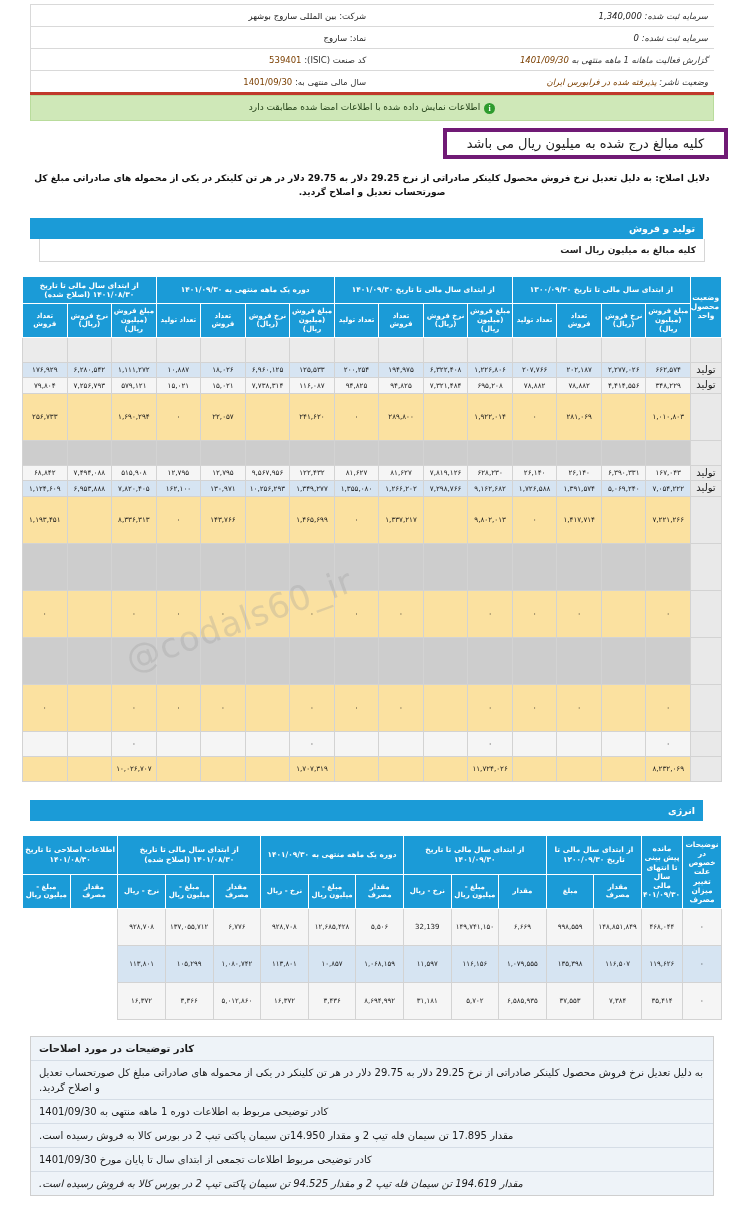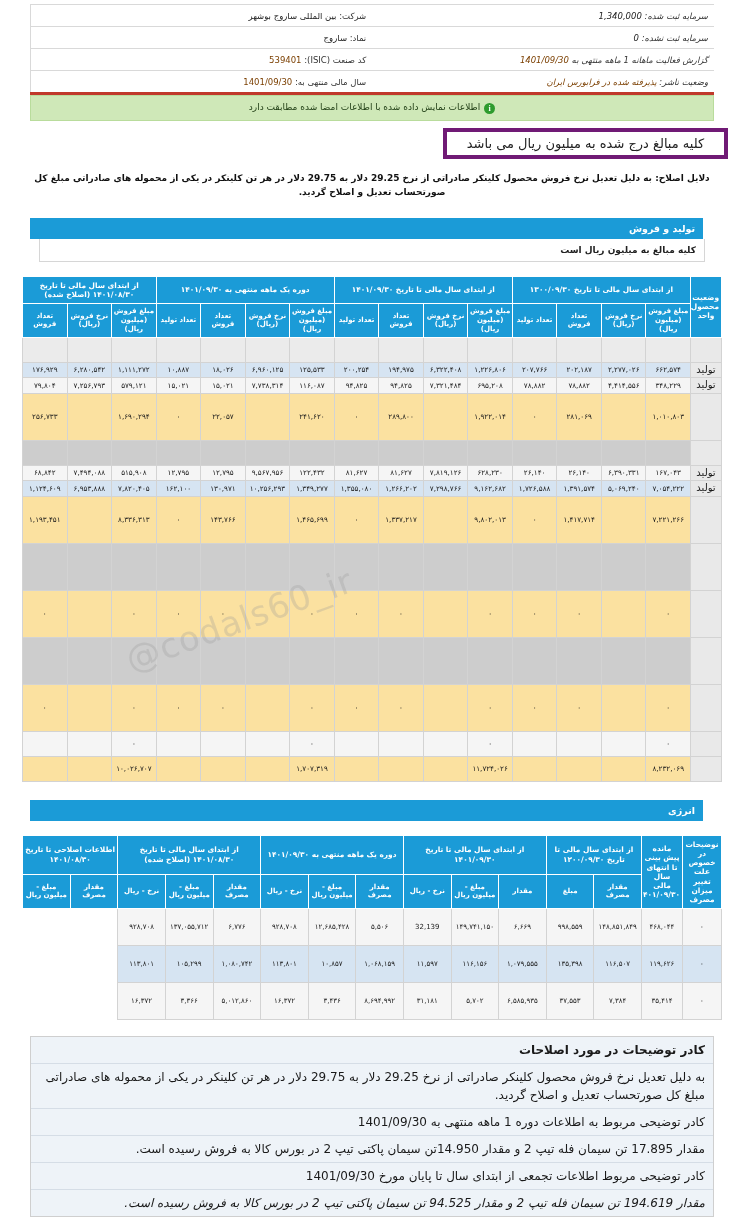--- a/index.html
+++ b/index.html
@@ -159,22 +159,22 @@
 
   
   table.grid.energy{font-size:7px;}
   table.grid.energy tbody td{height:34px;}
 
   
   .notes{margin:16px 30px 18px 30px;border:1px solid #cfcfcf;background:#eef3f8;}
   .notes .n{
     border-bottom:1px solid #d5dde6;
     padding:4px 8px;
-    font-size:12px;
-    text-align:right;
+    font-size:10px;
+    text-align:left;
     color:#1a1a1a;
     line-height:1.5;
   }
   .notes .n:last-child{border-bottom:none;font-style:italic;}
   .notes .n.bold{font-weight:bold;}
   .spacer{height:10px;}
 </style>
 </head>
 <body>
 

